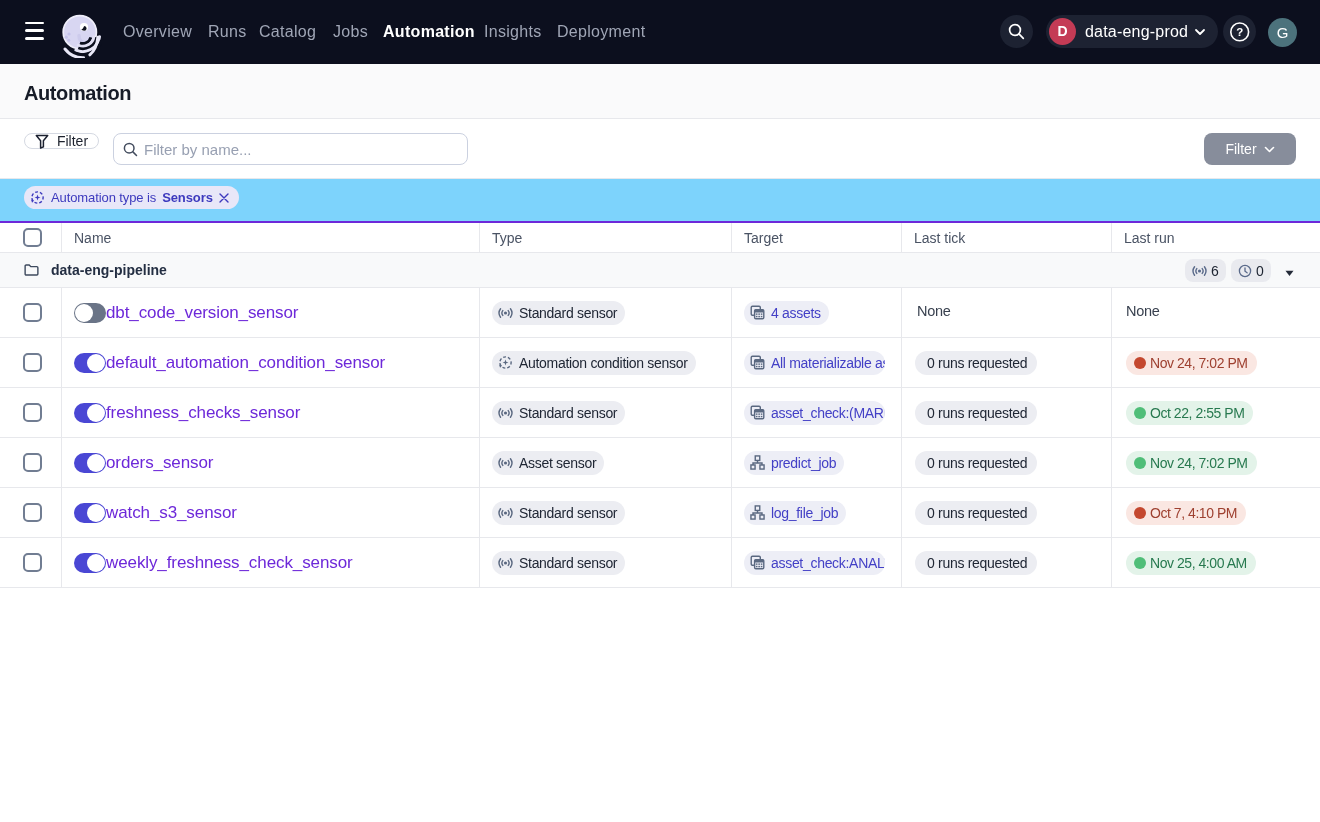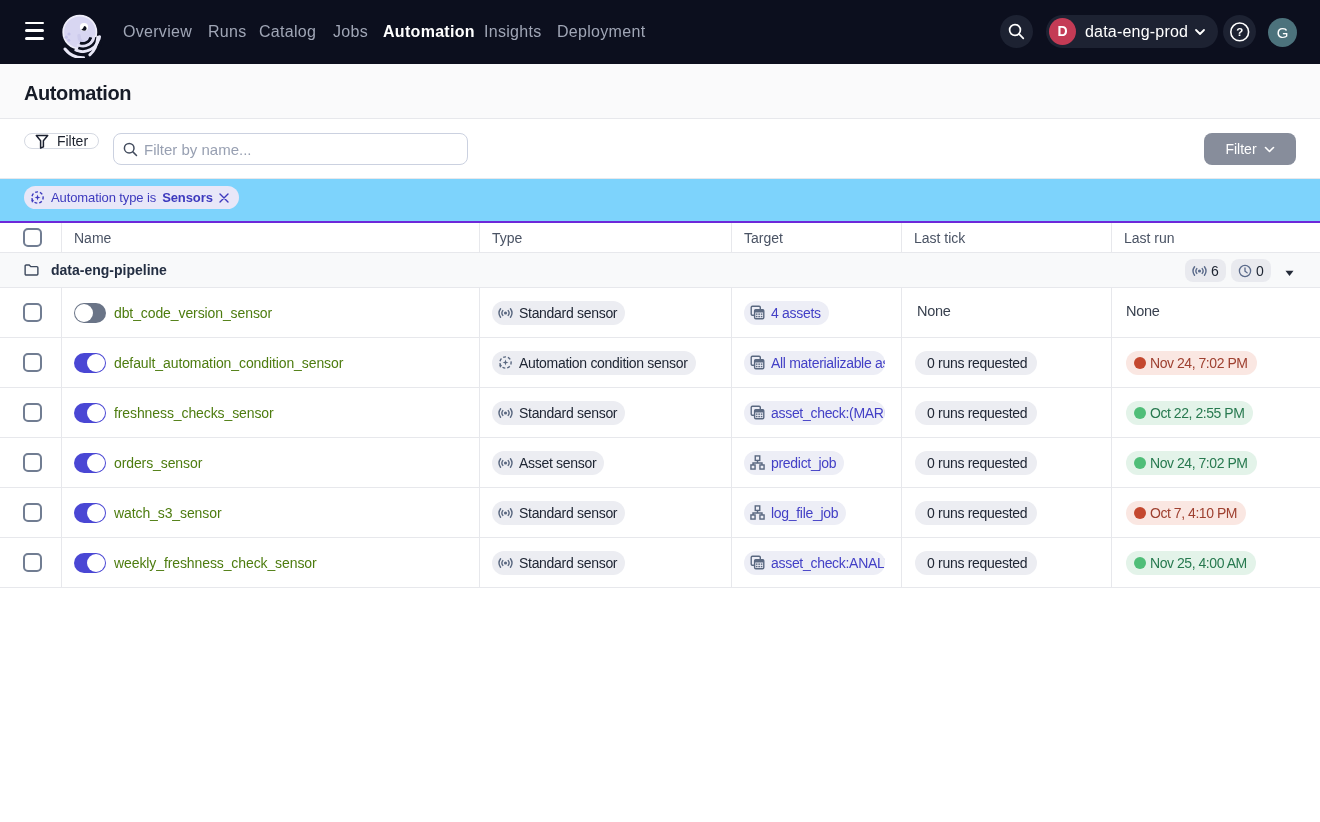--- a/index.html
+++ b/index.html
@@ -37,21 +37,21 @@
 .badge { height:23px; background:#E9EAEF; border-radius:8px; display:flex; align-items:center; padding:0 7px; font-size:14px; color:#1C2330; position:absolute; top:6px; }
 .drow { height:50px; }
 .drow .cell { display:flex; align-items:center; }
 .checkbox { width:19px; height:19px; border:2px solid #717D92; border-radius:5px; background:#fff; margin-left:23px; }
 .toggle { width:32px; height:20px; border-radius:10px; position:relative; margin-left:12px; flex:none; }
 .toggle.on { background:#4A47D4; }
 .toggle.off { background:#6A7487; }
 .toggle .knob { position:absolute; top:1px; width:18px; height:18px; border-radius:50%; background:#fff; }
 .toggle.on .knob { right:1px; }
 .toggle.off .knob { left:1px; }
-.namelink { font-size:14px; color:#4d7c0f; margin-left:8px; white-space:nowrap; letter-spacing:-0.1px; }
+.namelink { font-size:17px; color:#6d28d9; white-space:nowrap; letter-spacing:-0.1px; }
 .chip { height:24px; border-radius:12px; display:flex; align-items:center; padding:0 8px 0 6px; font-size:14px; letter-spacing:-0.3px; white-space:nowrap; flex:none; }
 .chip.grey { background:#ECEDF2; color:#202735; }
 .chip.lav { background:#EDEEF6; color:#4340C6; }
 .chip svg { margin-right:6px; flex:none; }
 .chip.clip { overflow:hidden; }
 .c2 .chip { margin-left:12px; }
 .c3 .chip { margin-left:12px; }
 .c4 .chip { margin-left:13px; padding:0 10px 0 12px; }
 .nonetext { font-size:14.5px; color:#39414F; margin-left:15px; letter-spacing:-0.3px; position:relative; top:-2px; }
 .runchip { height:24px; border-radius:12px; display:flex; align-items:center; padding:0 9px 0 8px; font-size:14px; letter-spacing:-0.45px; flex:none; margin-left:14px; }

